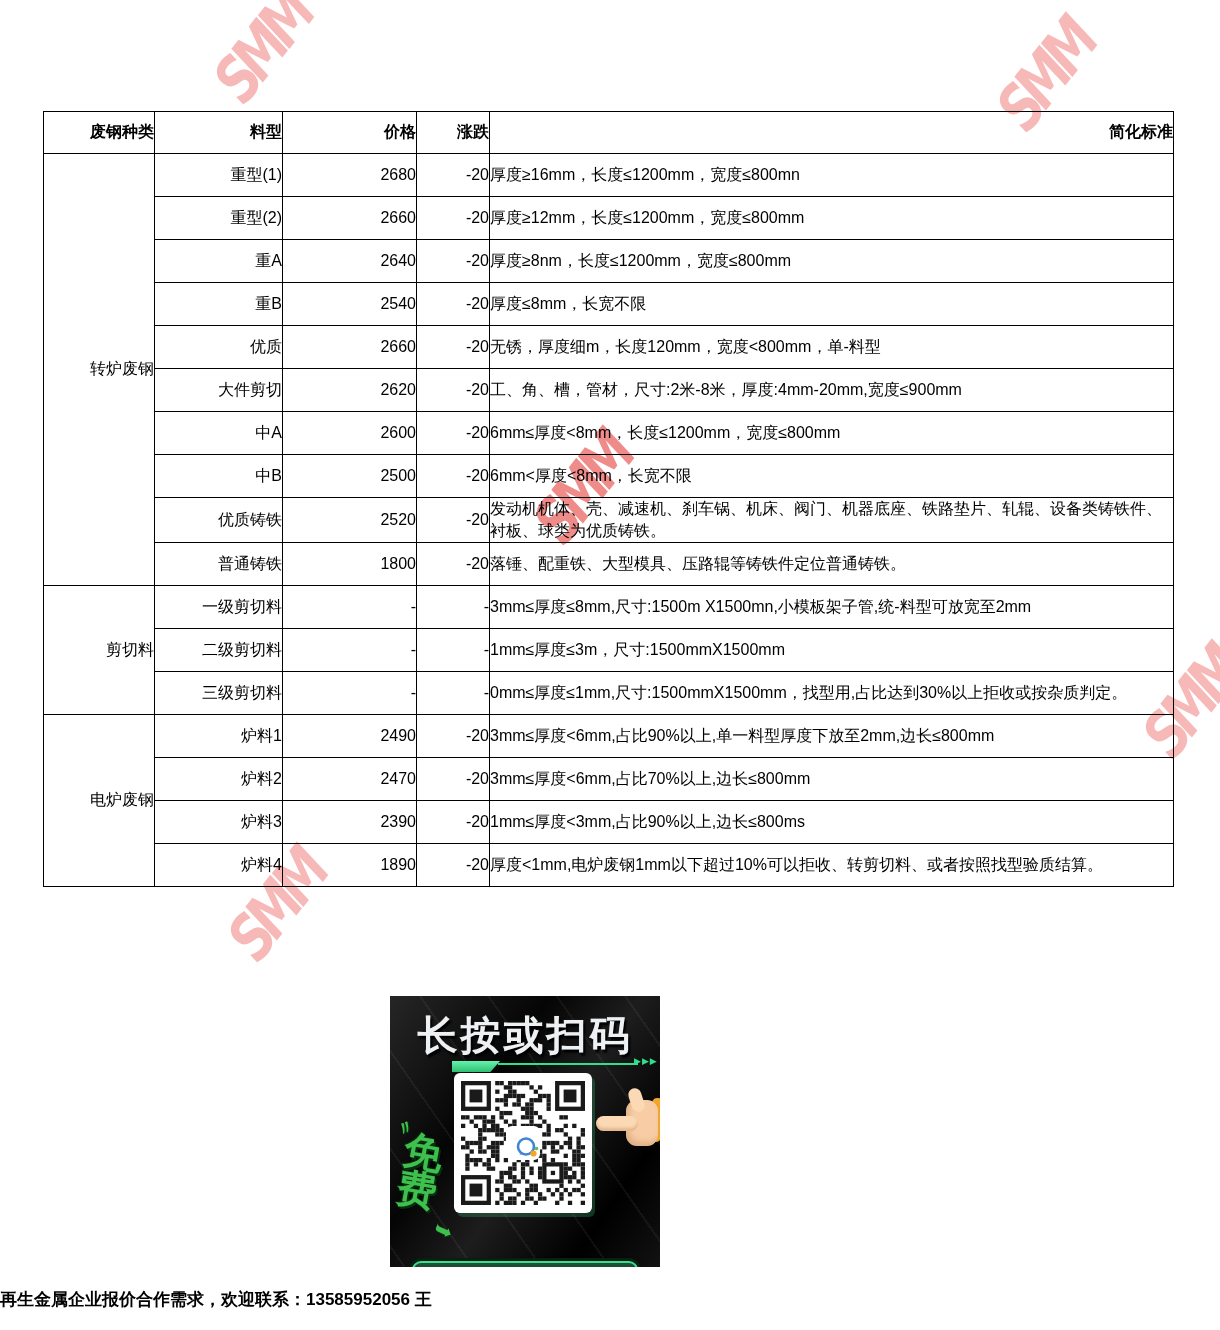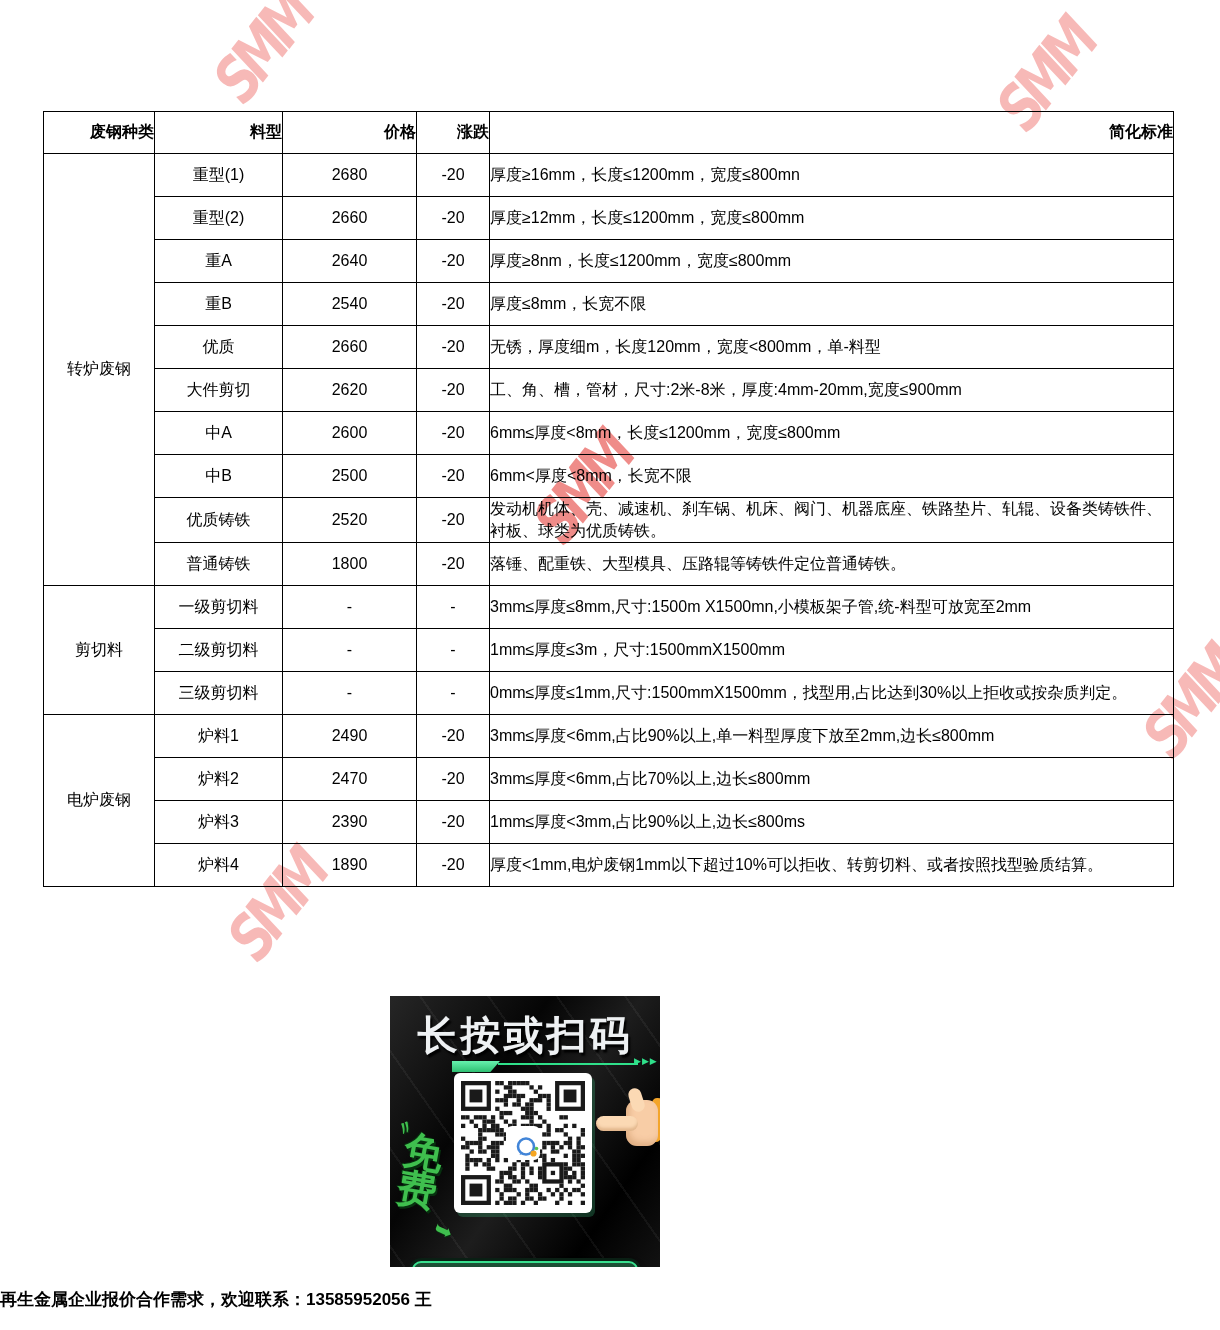--- a/index.html
+++ b/index.html
@@ -23,21 +23,21 @@
   table.price{position:absolute;left:43px;top:111px;width:1130px;z-index:2;
               border-collapse:collapse;table-layout:fixed;background:transparent;}
   table.price col.c1{width:111px;} table.price col.c2{width:128px;}
   table.price col.c3{width:134px;} table.price col.c4{width:73px;}
   table.price col.c5{width:684px;}
   table.price th,table.price td{border:1.5px solid #000;font-size:16px;
               padding:0;vertical-align:middle;background:transparent;}
   table.price thead tr{height:42px;}
   table.price tbody tr{height:43px;}
   table.price th{font-weight:700;text-align:right;}
-  td.c-group,td.c-type,td.c-price,td.c-change{text-align:center;}
+  td.c-group,td.c-type,td.c-price,td.c-change{text-align:right;}
   td.c-price,td.c-change{font-size:17px;font-family:"Liberation Sans",sans-serif;}
   td.c-spec{text-align:left;padding:3px 6px;line-height:22px;}
 
   
   .banner{position:absolute;left:390px;top:996px;width:270px;height:271px;z-index:3;
           background:linear-gradient(125deg,#262626 0%,#050505 35%,#1d1d1d 55%,#000 80%,#121212 100%);
           overflow:hidden;}
   .banner::before{content:"";position:absolute;left:-40px;top:-30px;width:420px;height:420px;
           background:repeating-linear-gradient(55deg,rgba(255,255,255,0.05) 0 2px,transparent 2px 56px);
           pointer-events:none;}

